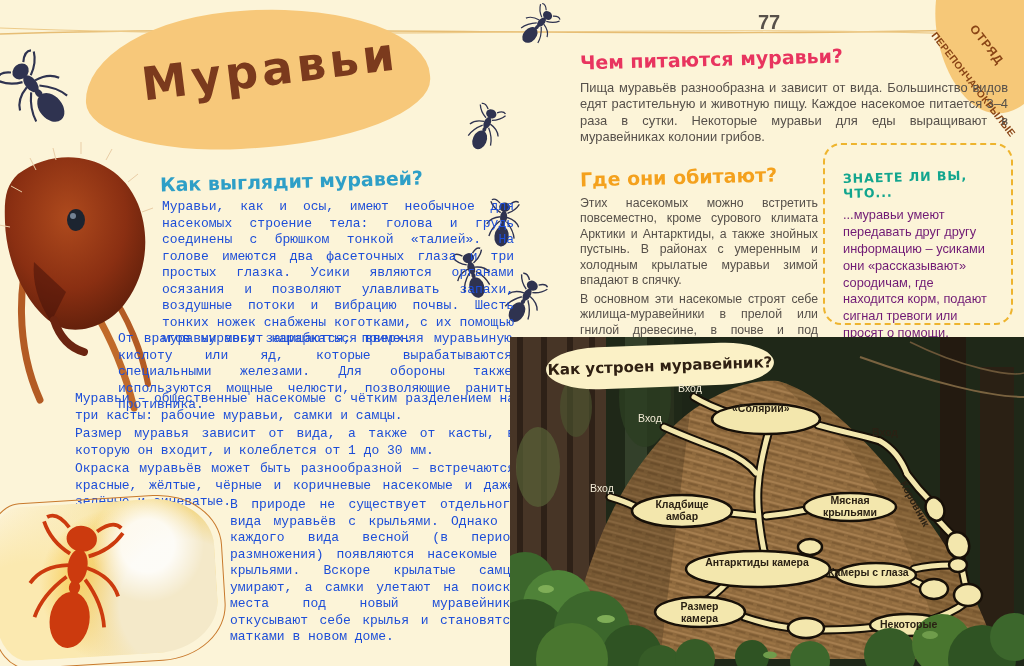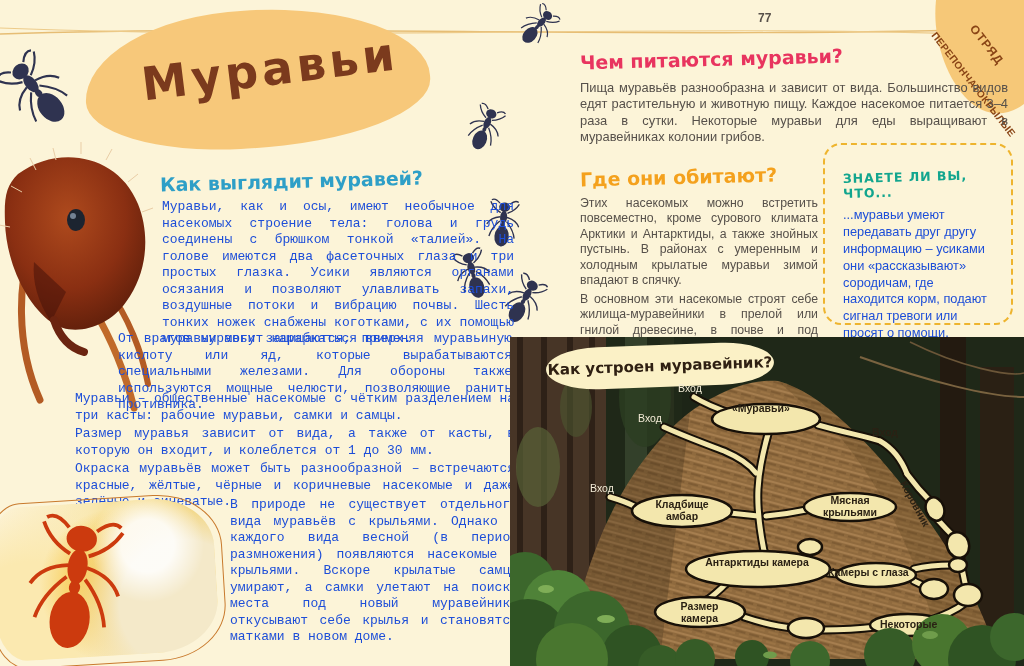--- a/index.html
+++ b/index.html
@@ -1,21 +1,21 @@
 <!DOCTYPE html>
 <html><head>
 <meta charset="utf-8">
 <style>
   html,body{margin:0;padding:0;}
   body{width:1024px;height:666px;position:relative;overflow:hidden;
        background:#fcf4d8;font-family:"Liberation Sans",sans-serif;}
   .abs{position:absolute;}
   .body-text{color:#1d4ed8;font-size:13px;line-height:1.27;text-align:justify;font-family:Liberation Mono, monospace;}
   .hand{font-family:"DejaVu Sans",sans-serif;font-weight:bold;transform:rotate(-1.5deg);}
-  .pagenum{font-weight:bold;font-size:12px;color:#57504a;}
+  .pagenum{font-weight:bold;font-size:20px;color:#57504a;}
   
   .title-blob{left:85px;top:10px;width:345px;height:138px;background:#f7c87a;
     border-radius:48% 52% 55% 45% / 62% 55% 45% 40%;transform:rotate(-3deg);}
   .title-text{left:120px;top:42px;width:300px;text-align:center;color:#7b3a1d;
     font-family:"DejaVu Sans",sans-serif;font-weight:bold;font-size:46px;
     letter-spacing:4px;transform:rotate(-7deg);}
   
   .tab-text{color:#8a4516;font-weight:bold;white-space:nowrap;transform-origin:left top;}
   
   .h-blue{color:#2e9fc7;font-size:19px;}
@@ -155,21 +155,21 @@
 
 <div class="abs hand h-red" style="left:580px;top:48px">Чем питаются муравьи?</div>
 <div class="abs rc-text" style="left:580px;top:80px;width:428px;font-size:12.9px">Пища муравьёв разнообразна и зависит от вида. Большинство видов едят растительную и животную пищу. Каждое насекомое питается 3–4 раза в сутки. Некоторые муравьи для еды выращивают в муравейниках колонии грибов.</div>
 
 <div class="abs hand h-orange" style="left:580px;top:166px">Где они обитают?</div>
 <div class="abs rc-text" style="left:580px;top:196px;width:238px">Этих насекомых можно встретить повсеместно, кроме сурового климата Арктики и Антарктиды, а также знойных пустынь. В районах с умеренным и холодным крылатые муравьи зимой впадают в спячку.</div>
 <div class="abs rc-text" style="left:580px;top:292px;width:238px">В основном эти насекомые строят себе жилища-муравейники в прелой или гнилой древесине, в почве и под мелкими камнями.</div>
 
 <div class="abs know-box">
   <div class="hand h-teal" style="margin:24px 16px 8px 18px">ЗНАЕТЕ ЛИ ВЫ, ЧТО...</div>
-  <div style="margin:0 14px 0 18px;color:#1d4ed8;font-size:12.8px;line-height:1.32">...муравьи умеют передавать друг другу информацию – усиками они «рассказывают» сородичам, где находится корм, подают сигнал тревоги или просят о помощи.</div>
+  <div style="margin:0 14px 0 18px;color:#701a75;font-size:12.8px;line-height:1.32">...муравьи умеют передавать друг другу информацию – усиками они «рассказывают» сородичам, где находится корм, подают сигнал тревоги или просят о помощи.</div>
 </div>
 
 <div class="abs photo">
   <svg width="514" height="329" viewBox="0 0 514 329">
     <defs>
       <pattern id="needles" width="14" height="10" patternUnits="userSpaceOnUse" patternTransform="rotate(15)">
         <rect width="14" height="10" fill="#8f6a3e"></rect>
         <path d="M0,2 H14" stroke="#bd9260" stroke-width="1"></path>
         <path d="M0,5 H10" stroke="#6e4e2a" stroke-width="1"></path>
         <path d="M4,8 H14" stroke="#a57c4a" stroke-width="1"></path>
@@ -258,21 +258,21 @@
   </svg>
 
   
   <div class="bubble" style="position:absolute">
     <span>Как устроен муравейник?</span>
   </div>
 
   
   <div class="lbl lbl-light" style="left:168px;top:46px">Вход</div>
   <div class="lbl lbl-light" style="left:128px;top:76px">Вход</div>
-  <div class="lbl" style="left:222px;top:66px">«Муравьи»</div>
+  <div class="lbl" style="left:222px;top:66px">«Солярий»</div>
   <div class="lbl" style="left:362px;top:90px">Вход</div>
   <div class="lbl lbl-light" style="left:80px;top:146px">Вход</div>
   <div class="lbl wrap" style="left:132px;top:162px;width:80px">Кладбище амбар</div>
   <div class="lbl wrap" style="left:300px;top:158px;width:80px">Мясная крыльями</div>
   <div class="lbl" style="left:398px;top:142px;transform:rotate(62deg);transform-origin:left top">Коровник</div>
   <div class="lbl wrap" style="left:192px;top:220px;width:110px">Антарктиды камера</div>
   <div class="lbl" style="left:318px;top:230px">Камеры с глаза</div>
   <div class="lbl wrap" style="left:152px;top:264px;width:75px">Размер камера</div>
   <div class="lbl" style="left:370px;top:282px">Некоторые</div>
 </div>

